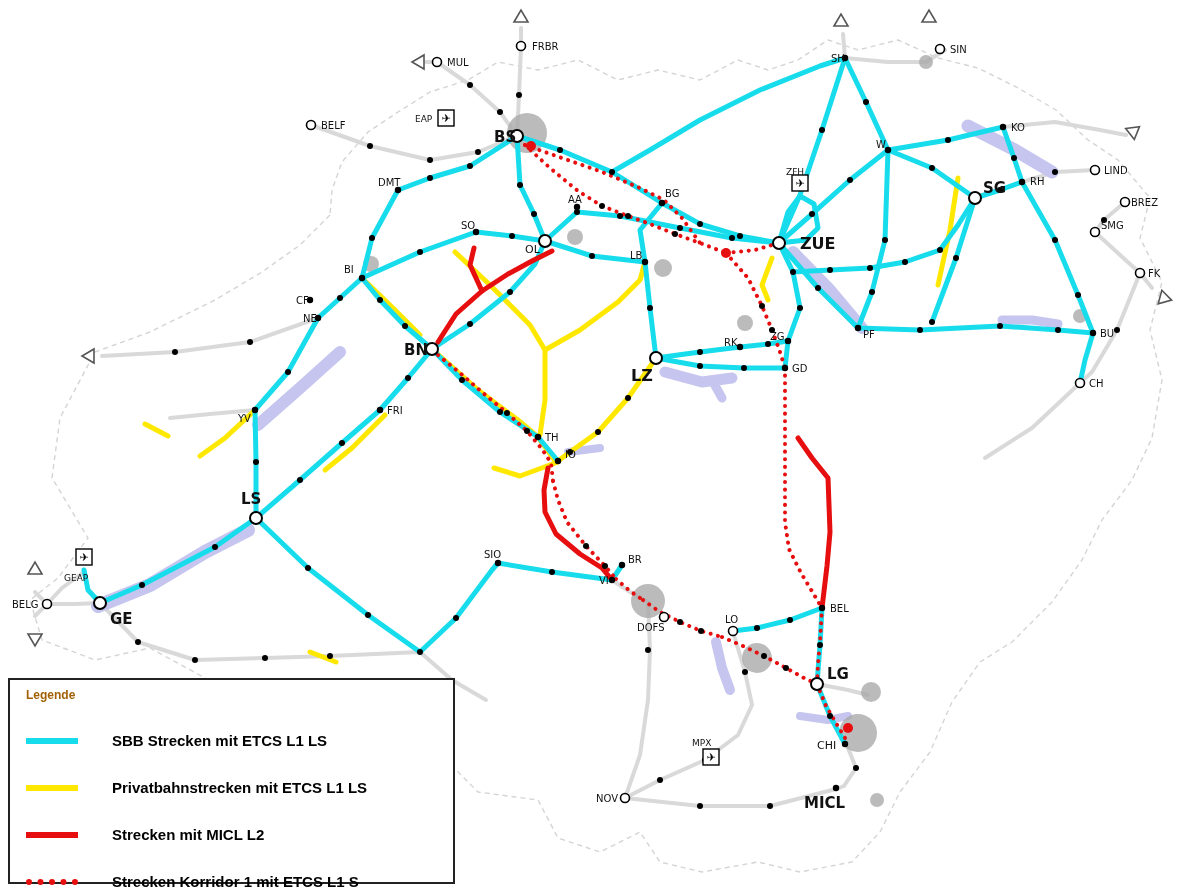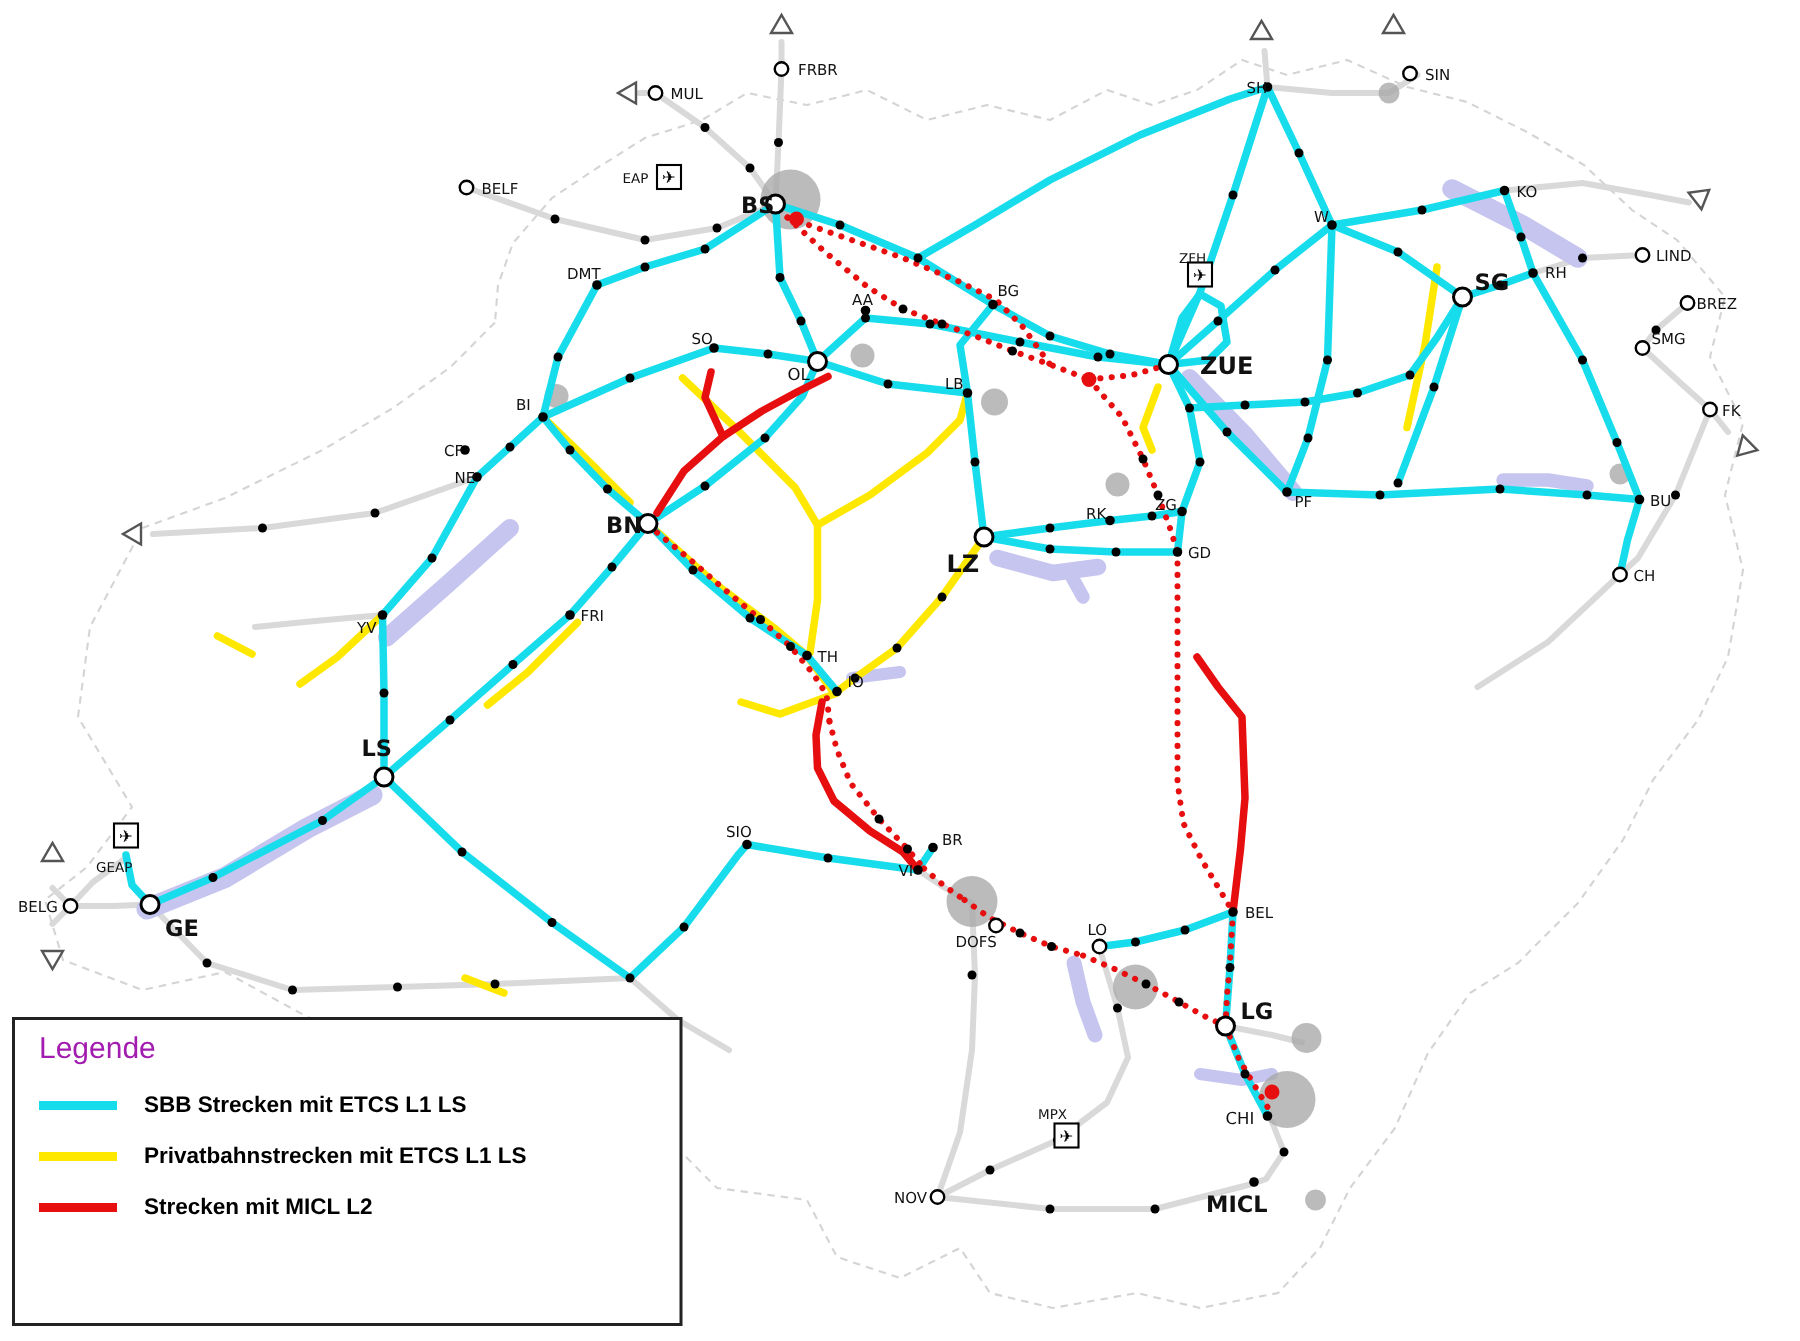--- a/index.html
+++ b/index.html
@@ -22,22 +22,22 @@
   .reddot{fill:var(--l2);}
   .lbl{fill:#111;font-family:"DejaVu Sans",sans-serif;}
   .lbl.big{font-weight:bold;}
   .apt{fill:#fff;stroke:#000;stroke-width:1.4;}
   .apt-glyph{fill:#000;font-family:"DejaVu Sans",sans-serif;}
   .arrow{fill:#fff;stroke:#555;stroke-width:1.6;}
   
   .legend{position:absolute;left:8px;top:678px;width:447px;height:206px;
           box-sizing:border-box;border:2px solid #222;background:#fff;
           padding:8px 16px;}
-  .legend-title{font-weight:normal;font-size:20px;color:#a21caf;}
-  .legend-row{display:flex;align-items:center;margin-top:17px;}
+  .legend-title{font-weight:bold;font-size:12px;color:#a16207;}
+  .legend-row{display:flex;align-items:center;margin-top:30px;gap:16px;}
   .swatch{width:52px;height:6px;flex:0 0 52px;}
   .sw-sbb{background:var(--sbb);}
   .sw-priv{background:var(--priv);}
   .sw-l2{background:var(--l2);}
   .sw-corridor{height:0;background:none;border-top:6px dotted var(--corridor);}
   .legend-label{margin-left:18px;font-weight:bold;font-size:15px;color:#000;}
 </style>
 </head>
 <body>
 
@@ -407,13 +407,17 @@
     <span class="legend-label">SBB Strecken mit ETCS L1 LS</span>
   </div>
   <div class="legend-row">
     <span class="swatch sw-priv"></span>
     <span class="legend-label">Privatbahnstrecken mit ETCS L1 LS</span>
   </div>
   <div class="legend-row">
     <span class="swatch sw-l2"></span>
     <span class="legend-label">Strecken mit MICL L2</span>
   </div>
+  <div class="legend-row">
+    <span class="swatch sw-corridor"></span>
+    <span class="legend-label">Strecken Korridor 1 mit ETCS L1 S</span>
+  </div>
 </div>
 
 </body></html>

